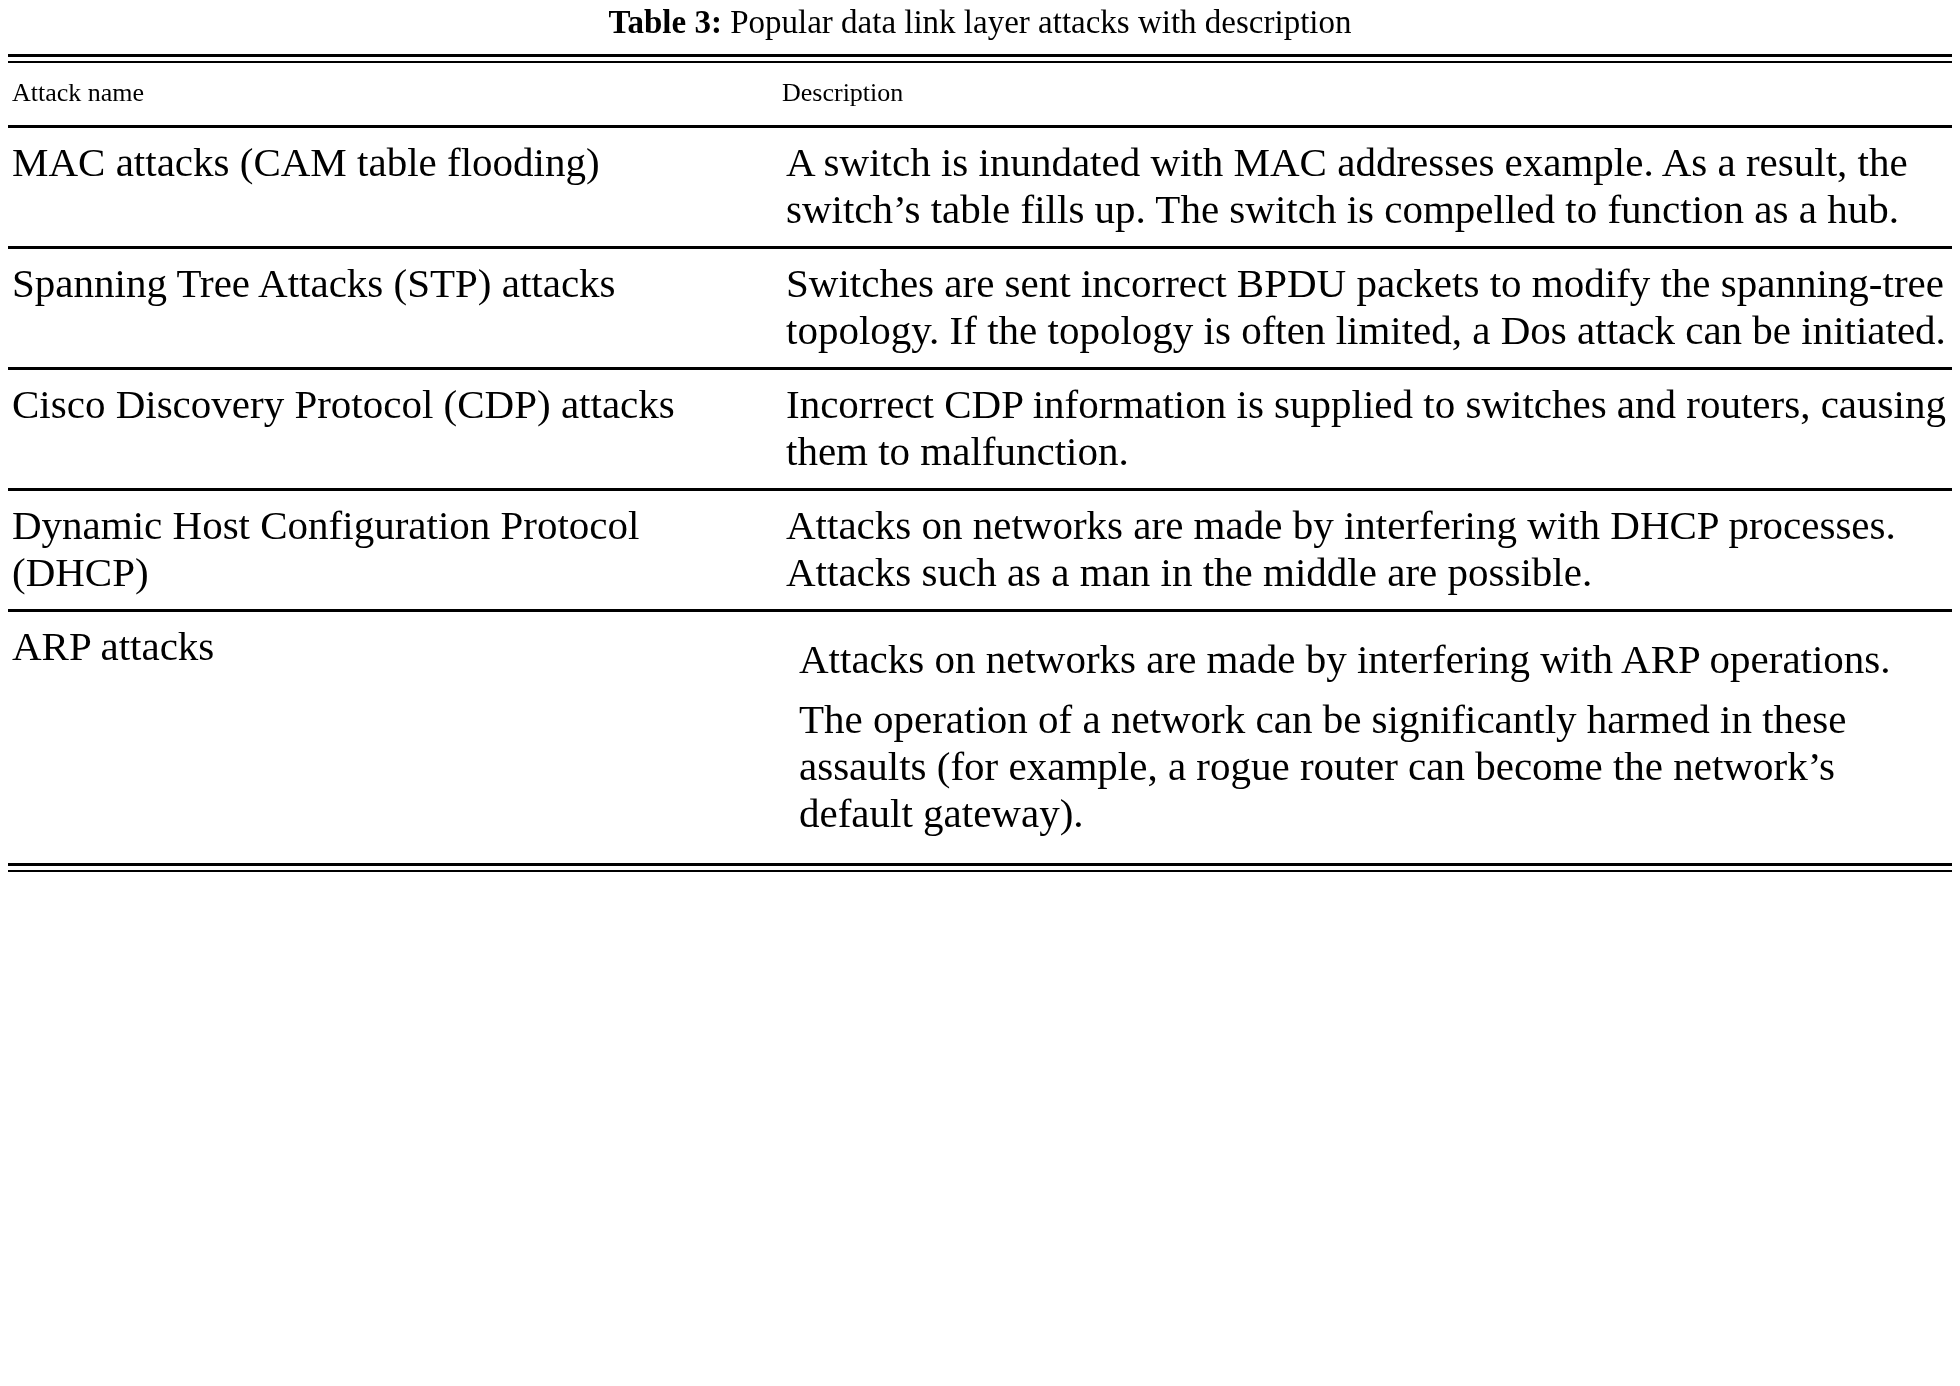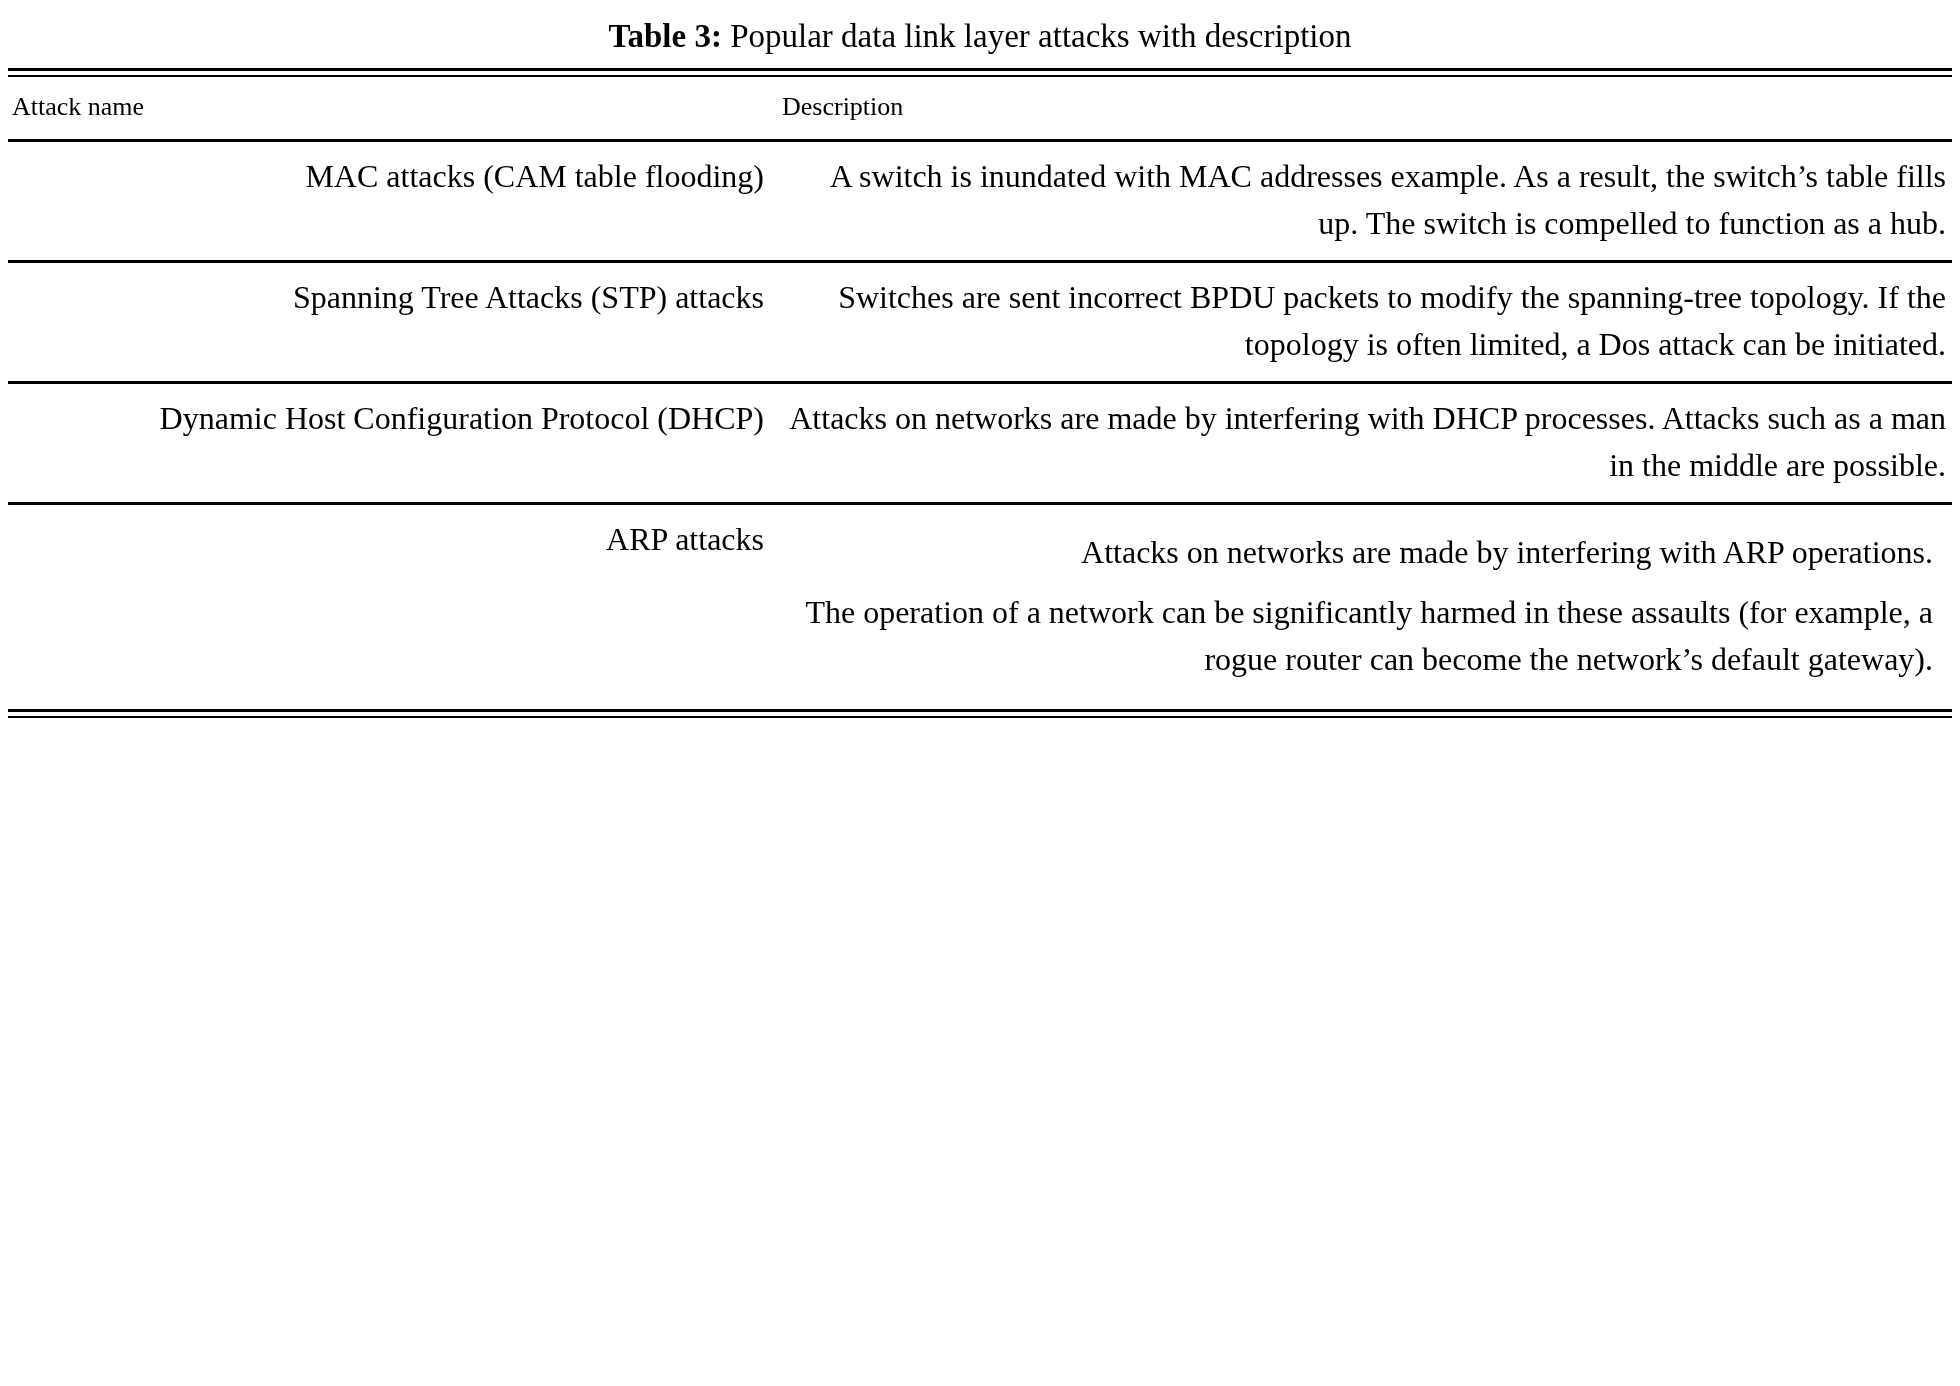--- a/index.html
+++ b/index.html
@@ -10,21 +10,21 @@
   body {
     width: 1960px;
     height: 1386px;
     font-family: "Liberation Serif", "DejaVu Serif", serif;
     color: #000000;
     overflow: hidden;
   }
   .table-wrap {
     width: 1960px;
     box-sizing: border-box;
-    padding: 14px 8px;
+    padding: 0 8px;
   }
   .caption {
     text-align: center;
     font-size: 33px;
     line-height: 40px;
     padding: 2px 0 12px 0;
     white-space: nowrap;
   }
   .caption .cap-label {
     font-weight: bold;
@@ -58,23 +58,23 @@
     padding: 10px 6px 12px 4px;
   }
   thead tr.head-rule td {
     padding: 0;
     font-size: 0;
     line-height: 0;
     height: 0;
     border-bottom: 3px solid #000;
   }
   tbody td {
-    font-size: 32px;
+    font-size: 41px;
     line-height: 47px;
-    text-align: right;
+    text-align: left;
     vertical-align: top;
     padding: 11px 6px 13px 4px;
     border-top: 3px solid #000;
   }
   tbody tr:first-child td {
     border-top: none;
   }
   tbody td.cell-name {
     padding-right: 14px;
   }
@@ -123,20 +123,24 @@
     <tbody>
       <tr>
         <td class="cell-name">MAC attacks (CAM table flooding)</td>
         <td class="cell-desc">A switch is inundated with MAC addresses example. As a result, the switch’s table fills up. The switch is compelled to function as a hub.</td>
       </tr>
       <tr>
         <td class="cell-name">Spanning Tree Attacks (STP) attacks</td>
         <td class="cell-desc">Switches are sent incorrect BPDU packets to modify the spanning-tree topology. If the topology is often limited, a Dos attack can be initiated.</td>
       </tr>
       <tr>
+        <td class="cell-name">Cisco Discovery Protocol (CDP) attacks</td>
+        <td class="cell-desc">Incorrect CDP information is supplied to switches and routers, causing them to malfunction.</td>
+      </tr>
+      <tr>
         <td class="cell-name">Dynamic Host Configuration Protocol (DHCP)</td>
         <td class="cell-desc">Attacks on networks are made by interfering with DHCP processes. Attacks such as a man in the middle are possible.</td>
       </tr>
       <tr>
         <td class="cell-name">ARP attacks</td>
         <td class="cell-desc">
           <p>Attacks on networks are made by interfering with ARP operations.</p>
           <p>The operation of a network can be significantly harmed in these assaults (for example, a rogue router can become the network’s default gateway).</p>
         </td>
       </tr>

